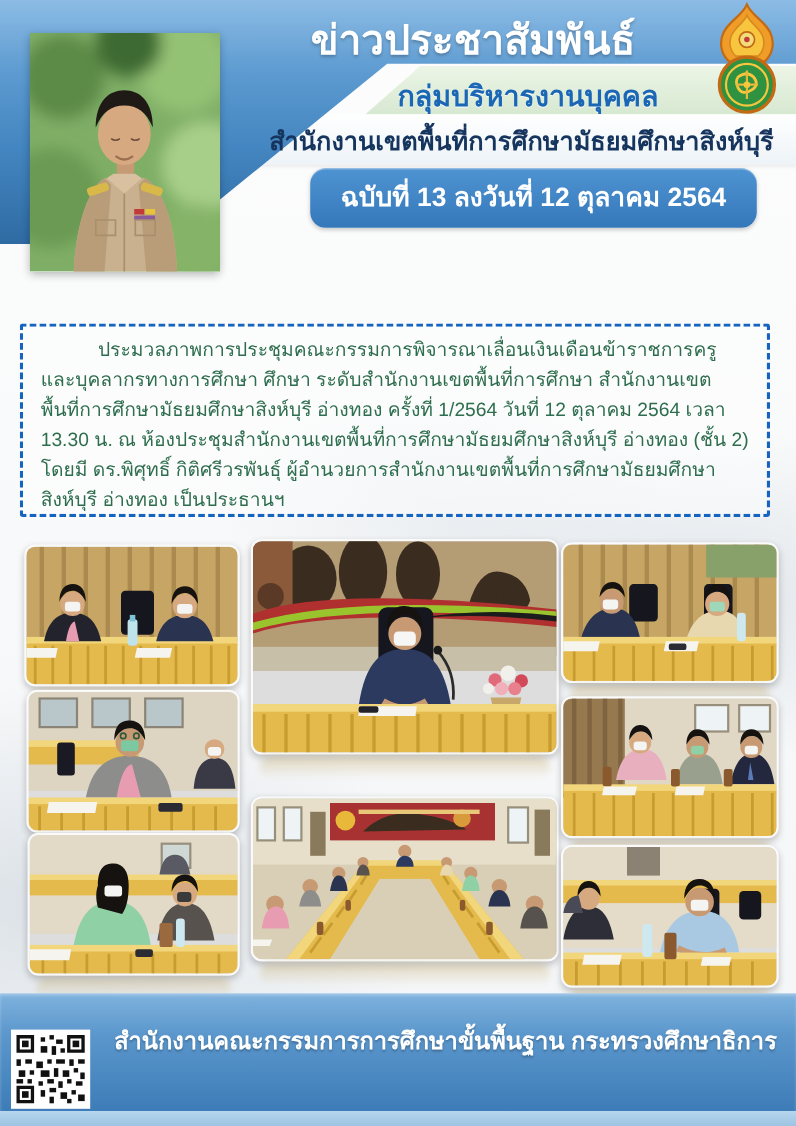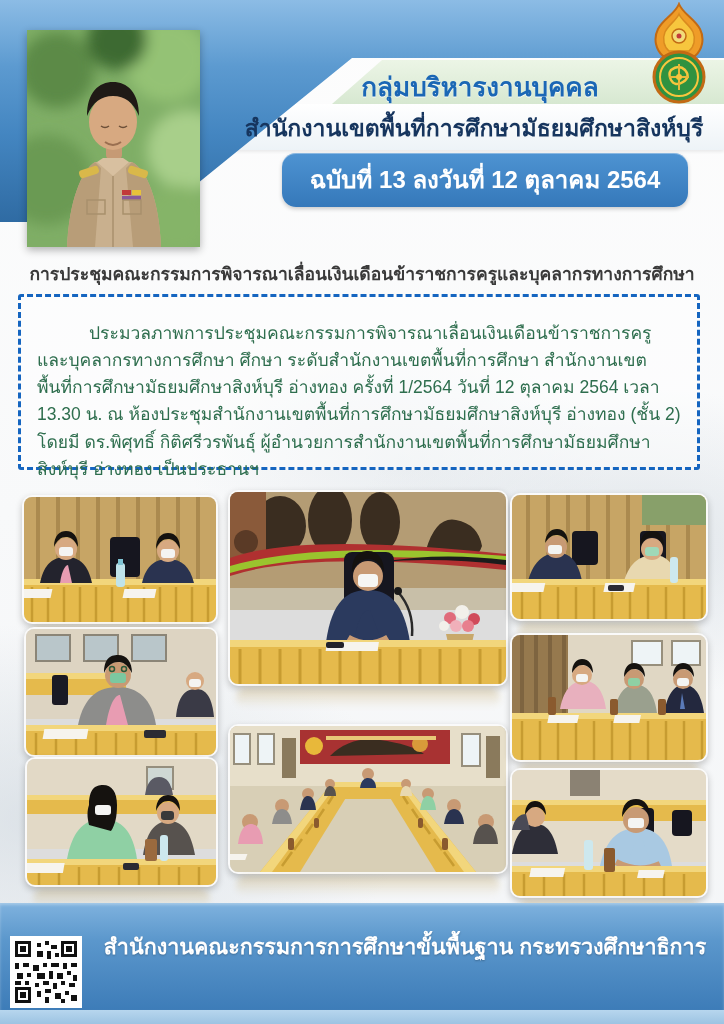--- a/index.html
+++ b/index.html
@@ -35,21 +35,21 @@
     color:#fff;font-size:24px;font-weight:bold;text-align:center;line-height:54px;}
   .portrait{position:absolute;left:27px;top:30px;width:173px;height:217px;z-index:5;
     box-shadow:0 3px 8px rgba(0,0,0,.3);overflow:hidden;}
   .logo{position:absolute;left:636px;top:2px;width:86px;height:102px;z-index:6;}
   
   .headline{position:absolute;left:20px;top:260px;width:684px;z-index:2;
     color:#3a3a3a;font-size:17.5px;font-weight:bold;text-align:center;}
   .body-box{position:absolute;left:18px;top:294px;width:682px;height:176px;z-index:2;
     border:3px dashed #1565c0;border-radius:3px;box-sizing:border-box;
     padding:8px 16px 8px 16px;background:rgba(255,255,255,.45);}
-  .body-text{color:#2e6e4e;font-size:17.5px;line-height:1.55;text-indent:52px;text-align:left;margin-top:15px;}
+  .body-text{color:#2e6e4e;font-size:17.5px;line-height:1.55;text-indent:52px;text-align:left;}
   
   .photo{position:absolute;border:2px solid rgba(255,255,255,.85);border-radius:10px;
     box-shadow:0 3px 7px rgba(0,0,0,.22);overflow:visible;background:#ddd;z-index:2;}
   .photo svg{position:absolute;left:0;top:0;width:100%;height:100%;border-radius:8px;}
   .photo::after{content:"";position:absolute;left:6px;right:6px;top:100%;margin-top:4px;height:20px;
     border-radius:10px;filter:blur(3px);opacity:.45;
     background:linear-gradient(to bottom,rgba(190,160,90,.8),rgba(190,160,90,0));}
   .ph-l1{left:22px;top:495px;width:192px;height:125px;}
   .ph-l2{left:24px;top:627px;width:190px;height:126px;}
   .ph-l3{left:25px;top:757px;width:189px;height:126px;}
@@ -71,20 +71,21 @@
 </style>
 </head>
 <body>
 
 <div class="page">
 
   <div class="band-white"></div>
   <div class="band-green"></div>
   <div class="blue-poly"></div>
 
+  <div class="main-title">ข่าวประชาสัมพันธ์</div>
   <div class="group-title">กลุ่มบริหารงานบุคคล</div>
   <div class="office-title">สำนักงานเขตพื้นที่การศึกษามัธยมศึกษาสิงห์บุรี อ่างทอง</div>
   <div class="issue-pill">ฉบับที่ 13  ลงวันที่ 12 ตุลาคม  2564</div>
 
   <div class="portrait" aria-label="director portrait in khaki government uniform">
     <svg viewBox="0 0 173 217" preserveAspectRatio="none">
       <rect width="173" height="217" fill="#7fae66"></rect>
       <g filter="url(#pb)">
         <circle cx="30" cy="40" r="38" fill="#5c8a46"></circle>
         <circle cx="140" cy="30" r="42" fill="#94c275"></circle>
@@ -129,21 +130,20 @@
       <circle cx="43" cy="34" r="7" fill="#f2dc7a" stroke="#c26a14" stroke-width="1.5"></circle>
       <circle cx="43" cy="34" r="2.5" fill="#c23a3a"></circle>
       <circle cx="43" cy="75" r="25" fill="#2f9240" stroke="#c26a14" stroke-width="3"></circle>
       <circle cx="43" cy="75" r="19" fill="none" stroke="#f7c63e" stroke-width="2"></circle>
       <path d="M35,68 q8,-6 14,0 q6,7 -2,12 q-8,5 -12,-2 q-3,-6 0,-10 Z" fill="none" stroke="#f7c63e" stroke-width="2.5"></path>
       <path d="M43,62 v26 M33,75 h20" stroke="#e8b83a" stroke-width="2"></path>
       <circle cx="43" cy="75" r="3" fill="#f7c63e"></circle>
     </svg>
   </div>
 
-  <div class="headline">การประชุมคณะกรรมการพิจารณาเลื่อนเงินเดือนข้าราชการครูและบุคลากรทางการศึกษา</div>
   <div class="body-box">
     <div class="body-text">ประมวลภาพการประชุมคณะกรรมการพิจารณาเลื่อนเงินเดือนข้าราชการครูและบุคลากรทางการศึกษา ศึกษา ระดับสำนักงานเขตพื้นที่การศึกษา สำนักงานเขตพื้นที่การศึกษามัธยมศึกษาสิงห์บุรี อ่างทอง ครั้งที่ 1/2564 วันที่ 12 ตุลาคม 2564 เวลา 13.30 น. ณ ห้องประชุมสำนักงานเขตพื้นที่การศึกษามัธยมศึกษาสิงห์บุรี อ่างทอง (ชั้น 2) โดยมี ดร.พิศุทธิ์  กิติศรีวรพันธุ์ ผู้อำนวยการสำนักงานเขตพื้นที่การศึกษามัธยมศึกษาสิงห์บุรี อ่างทอง เป็นประธานฯ</div>
   </div>
 
   <div class="photo ph-l1" aria-label="two masked committee members at gold-skirted table, curtain backdrop">
     <svg viewBox="0 0 192 125" preserveAspectRatio="none">
       <rect width="192" height="86" fill="#c7a565"></rect>
       <path d="M14,0 v86 M34,0 v86 M54,0 v86 M74,0 v86 M94,0 v86 M114,0 v86 M134,0 v86 M154,0 v86 M174,0 v86" stroke="#ab8a4f" stroke-width="4"></path>
       <rect x="86" y="40" width="30" height="40" rx="4" fill="#16161f"></rect>
       <rect x="0" y="82" width="192" height="8" fill="#f2d67c"></rect>

